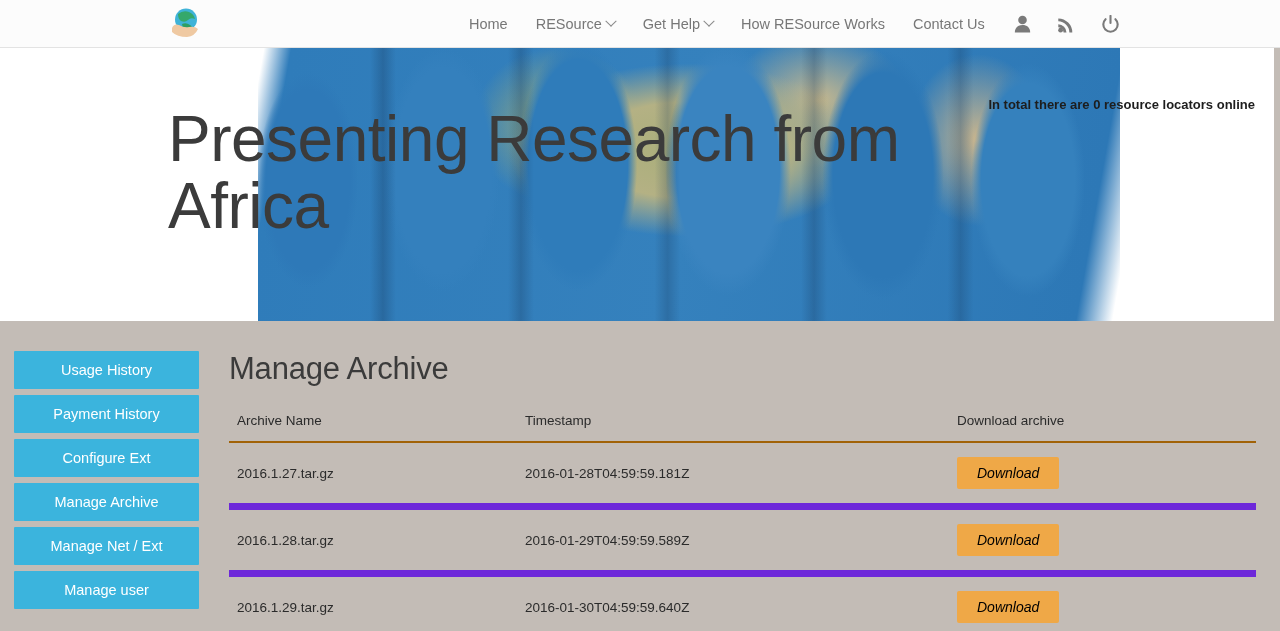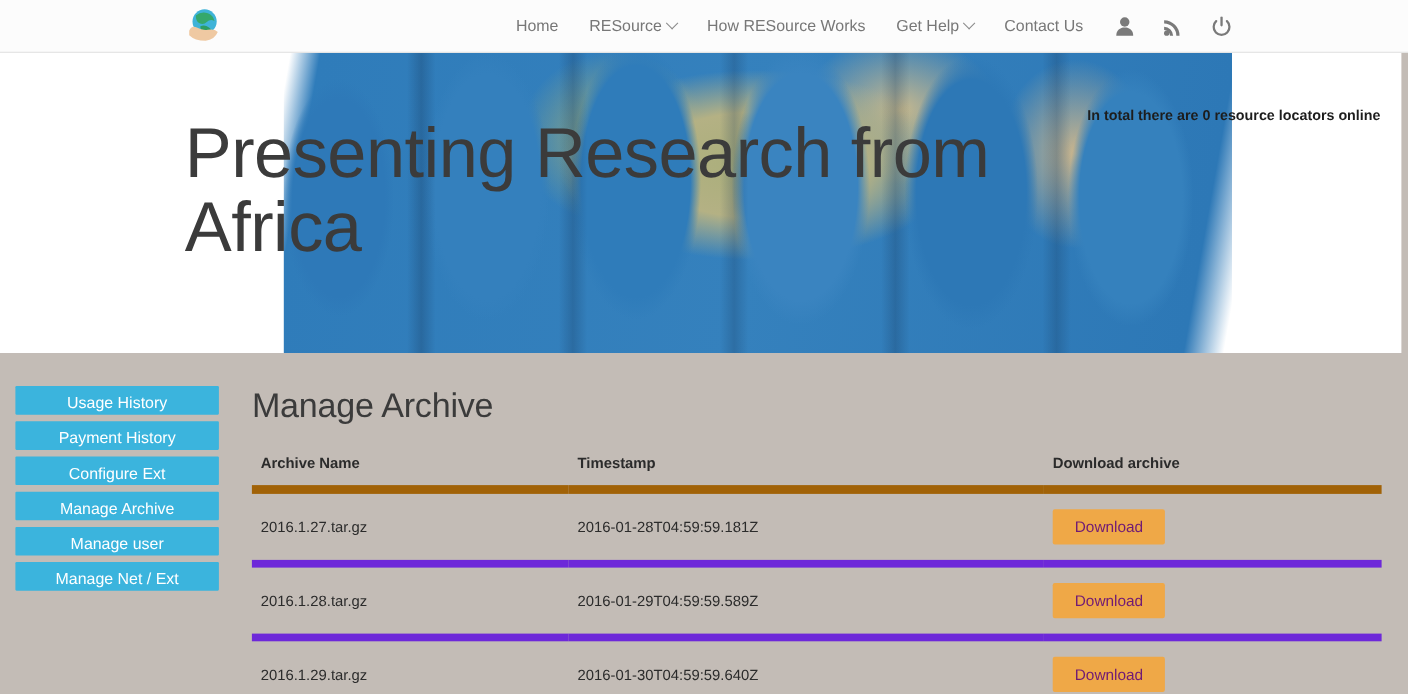--- a/index.html
+++ b/index.html
@@ -156,21 +156,21 @@
     position: absolute;
     left: 14px; top: 30px;
     width: 185px;
     display: flex;
     flex-direction: column;
     gap: 6px;
   }
   .side-btn {
     display: block;
     width: 100%;
-    height: 26px;
+    height: 38px;
     line-height: 33px;
     text-align: center;
     background: #3bb4dd;
     color: #ffffff;
     font-size: 14.5px;
     border: none;
     border-radius: 1px;
     cursor: pointer;
     font-family: "Liberation Sans", sans-serif;
     padding: 0;
@@ -189,47 +189,48 @@
     letter-spacing: -0.2px;
   }
   table.archive {
     width: 100%;
     border-collapse: collapse;
     table-layout: fixed;
   }
   table.archive th {
     text-align: left;
     font-size: 13.5px;
-    font-weight: bold;
+    font-weight: normal;
     color: #2b2b2b;
     padding: 0 0 13px 8px;
-    border-bottom: 8px solid #a16207;
+    border-bottom: 2px solid #a16207;
   }
   table.archive td {
     font-size: 13.5px;
     color: #2b2b2b;
     padding: 14px 0 14px 8px;
     border-top: 7px solid #6d28d9;
     vertical-align: middle;
   }
   table.archive tbody tr:first-child td { border-top: none; }
   .col-name { width: 288px; }
   .col-time { width: 432px; }
   .col-dl   { width: auto; }
   .dl-btn {
     display: inline-block;
     background: #efa847;
-    color: #701a75;
+    color: #000000;
     font-size: 14px;
     padding: 9px 20px;
     border: none;
     border-radius: 2px;
     cursor: pointer;
     font-family: "Liberation Sans", sans-serif;
     line-height: 1;
+    font-style: italic;
   }
 </style>
 </head>
 <body>
 
 <div class="navbar">
 
   <a class="brand">
     <svg width="36" height="36" viewBox="0 0 36 36">
       <circle cx="18" cy="15.5" r="11" fill="#3fb3d8"></circle>
@@ -241,25 +242,25 @@
 
   <div class="nav-links">
     <a class="nav-link">
       <span>Home</span>
     </a>
     <a class="nav-link">
       <span>RESource</span>
       <i class="caret"></i>
     </a>
     <a class="nav-link">
-      <span>How RESource Works</span>
-    </a>
-    <a class="nav-link">
       <span>Get Help</span>
       <i class="caret"></i>
+    </a>
+    <a class="nav-link">
+      <span>How RESource Works</span>
     </a>
     <a class="nav-link">
       <span>Contact Us</span>
     </a>
   </div>
 
   <div class="nav-icons">
     <a class="nav-icon">
       <svg width="17" height="18" viewBox="0 0 17 18">
         <circle cx="8.5" cy="5" r="4.3" fill="#7a7a7a"></circle>
@@ -291,22 +292,22 @@
   </div>
 </div>
 
 <div class="page">
 
   <div class="sidebar">
     <button class="side-btn">Usage History</button>
     <button class="side-btn">Payment History</button>
     <button class="side-btn">Configure Ext</button>
     <button class="side-btn">Manage Archive</button>
+    <button class="side-btn">Manage Net / Ext</button>
     <button class="side-btn">Manage user</button>
-    <button class="side-btn">Manage Net / Ext</button>
   </div>
 
   <div class="content">
     <h2 class="content-title">Manage Archive</h2>
 
     <table class="archive">
       <colgroup>
         <col class="col-name">
           <col class="col-time">
           <col class="col-dl">

